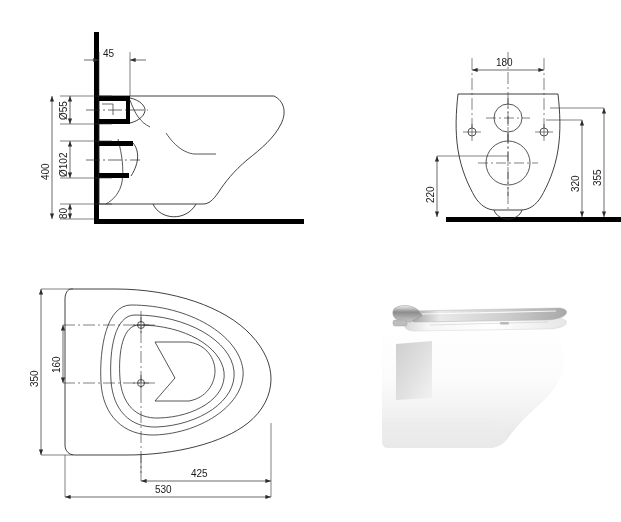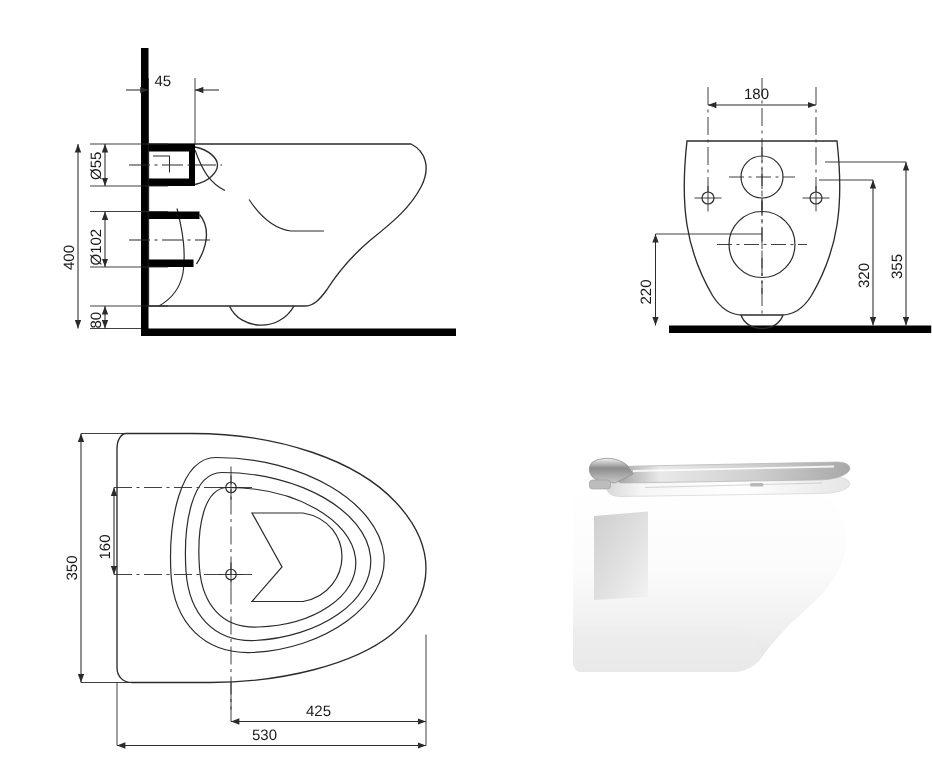--- a/index.html
+++ b/index.html
@@ -169,21 +169,21 @@
       </g>
 
       <g>
         <line x1="140" y1="108" x2="194" y2="108" stroke="#2b2b2b" stroke-width="0.6"></line>
         <line x1="194" y1="108" x2="194" y2="217" stroke="#2b2b2b" stroke-width="0.7" marker-start="url(#ar2S)" marker-end="url(#ar2)"></line>
         <text x="191" y="186" font-size="10" transform="rotate(-90 191 186)">355</text>
       </g>
     </svg>
   </div>
 
-  <div class="vp" style="left:16px;top:265px;width:320px;height:257px;">
+  <div class="vp" style="left:3px;top:265px;width:320px;height:257px;">
     <svg width="320" height="257" viewBox="0 0 320 257">
       <defs>
         <marker id="ar3" markerWidth="9" markerHeight="9" refX="8" refY="3" orient="auto" markerUnits="strokeWidth">
           <path d="M0,0 L8,3 L0,6 z" fill="#2b2b2b"></path>
         </marker>
         <marker id="ar3S" markerWidth="9" markerHeight="9" refX="0" refY="3" orient="auto" markerUnits="strokeWidth">
           <path d="M8,0 L0,3 L8,6 z" fill="#2b2b2b"></path>
         </marker>
       </defs>
 

